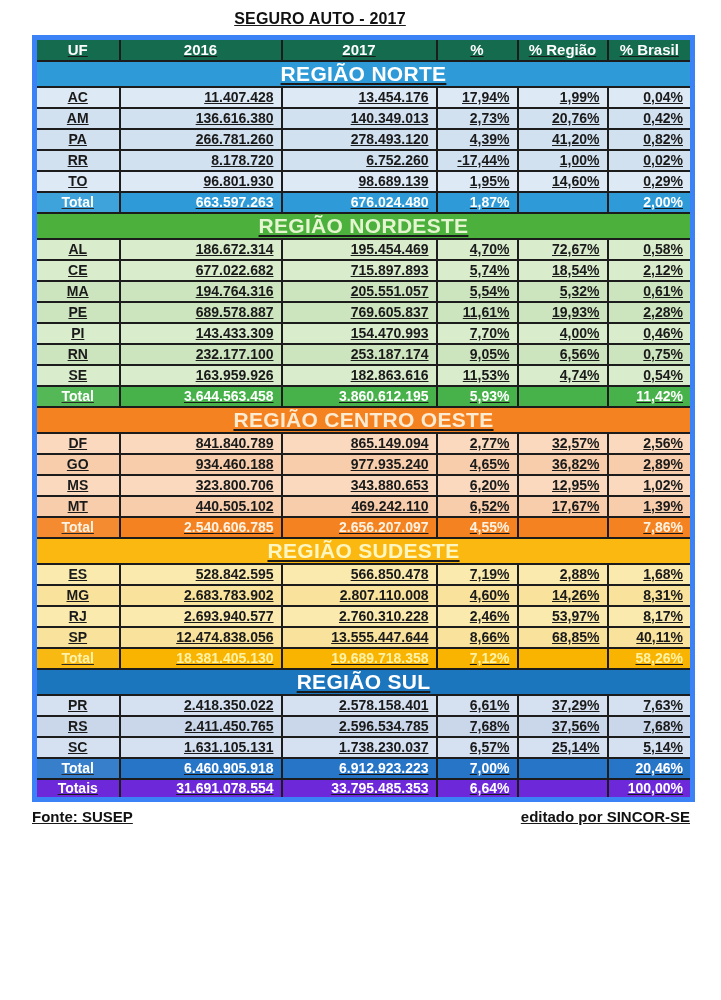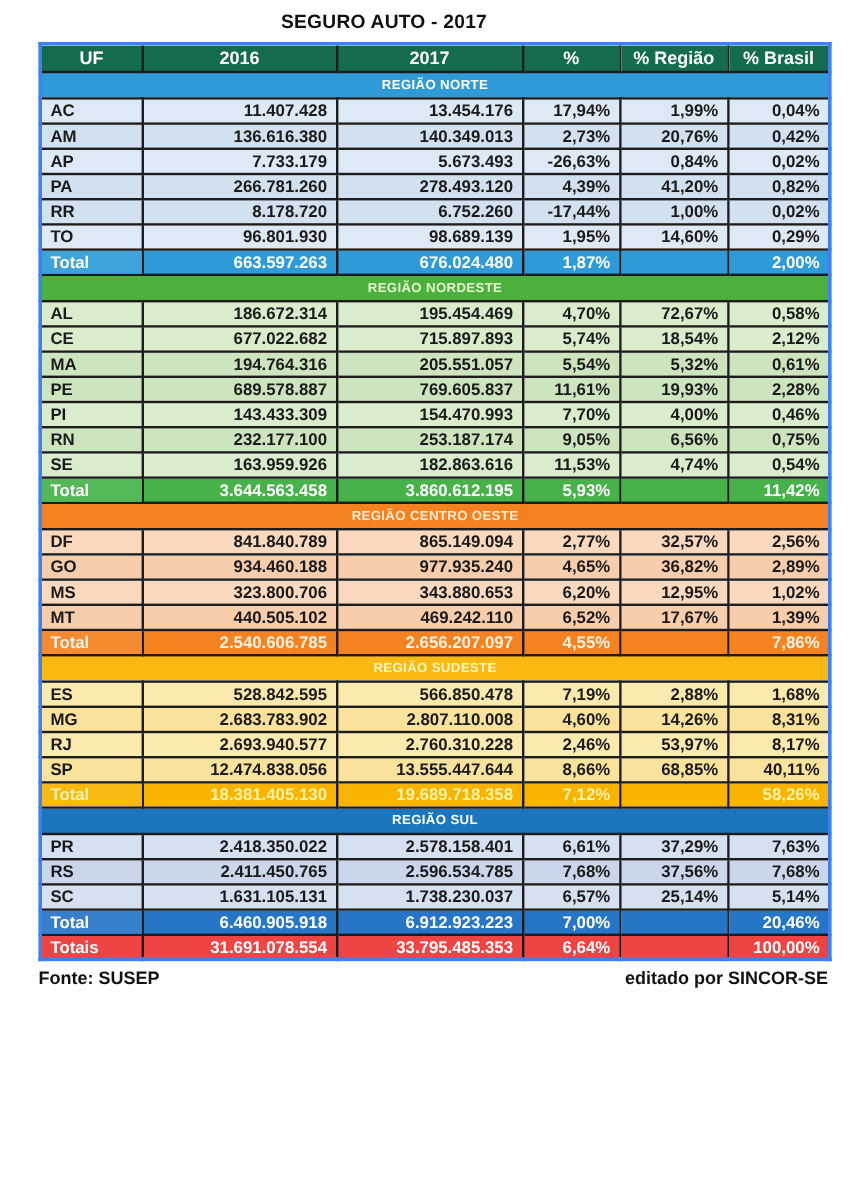--- a/index.html
+++ b/index.html
@@ -4,75 +4,75 @@
 <style>
   * { margin: 0; padding: 0; box-sizing: border-box; }
   html, body { background: #ffffff; }
   body {
     width: 721px; height: 1000px;
     font-family: "Liberation Sans", sans-serif;
     font-weight: 700;
     color: #1a1a1a;
     overflow: hidden;
   }
-  .sheet { width: 576px; margin: 0 auto 0 32px; }
+  .sheet { width: 576px; margin: 0 auto 0 32px; text-decoration: underline; }
   .title {
     text-align: center;
     font-size: 16px;
     letter-spacing: .2px;
     padding: 10px 0 7px 0;
     color: #111;
   }
   table {
     width: 658px;
     border-collapse: collapse;
     table-layout: fixed;
-    border: 3px solid #3b82f6;
+    border: 5px solid #3b82f6;
   }
   td, th {
     border: 2px solid #1c1c1c;
     height: 21px;
     font-size: 14px;
     font-weight: 700;
     padding: 0 7px;
     overflow: hidden;
     white-space: nowrap;
   }
   thead th {
     background: #156b4d;
     color: #ffffff;
     font-size: 15px;
     text-align: center;
     height: 23px;
   }
-  .uf { }
+  .uf { text-align: center; }
   .num { text-align: right; }
   
   .theme-norte    { --hdr:#2f9ad8; --hdrtx:#ffffff; --rowA:#dde9f5; --rowB:#d2e1f0; --tot:#2e9bd8; --tottx:#ffffff; }
   .theme-nordeste { --hdr:#4bb03c; --hdrtx:#e4f5cf; --rowA:#d9eccc; --rowB:#cde5be; --tot:#46b249; --tottx:#ffffff; }
   .theme-centro   { --hdr:#f58220; --hdrtx:#fdebd2; --rowA:#fad9be; --rowB:#f8cdac; --tot:#f58220; --tottx:#fdf2e2; }
   .theme-sudeste  { --hdr:#fbb811; --hdrtx:#fef6c0; --rowA:#fbeaae; --rowB:#f9e29b; --tot:#f8b400; --tottx:#fff2a5; }
   .theme-sul      { --hdr:#1c76be; --hdrtx:#ffffff; --rowA:#d5e0f1; --rowB:#cad7eb; --tot:#2775c7; --tottx:#ffffff; }
   tr.region-header td {
     background: var(--hdr);
     color: var(--hdrtx);
     text-align: center;
-    font-size: 11px;
+    font-size: 21px;
     letter-spacing: .3px;
     height: 22px;
   }
   tr.data-row td { background: var(--rowA); }
   tr.data-row.alt td { background: var(--rowB); }
   tr.total-row td {
     background: var(--tot);
     color: var(--tottx);
   }
   tr.total-row td.total-label { opacity: .92; }
   tr.grand-total-row td {
-    background: #ef4444;
+    background: #6d28d9;
     color: #ffffff;
   }
   .footer {
     display: flex;
     justify-content: space-between;
     width: 658px;
     margin-top: 6px;
     font-size: 15px;
     color: #111;
     text-align: right;
@@ -116,28 +116,20 @@
           <td class="num">0,04%</td>
         </tr>
         <tr class="data-row theme-norte alt">
           <td class="uf">AM</td>
           <td class="num">136.616.380</td>
           <td class="num">140.349.013</td>
           <td class="num">2,73%</td>
           <td class="num">20,76%</td>
           <td class="num">0,42%</td>
         </tr>
-        <tr class="data-row theme-norte">
-          <td class="uf">AP</td>
-          <td class="num">7.733.179</td>
-          <td class="num">5.673.493</td>
-          <td class="num">-26,63%</td>
-          <td class="num">0,84%</td>
-          <td class="num">0,02%</td>
-        </tr>
         <tr class="data-row theme-norte alt">
           <td class="uf">PA</td>
           <td class="num">266.781.260</td>
           <td class="num">278.493.120</td>
           <td class="num">4,39%</td>
           <td class="num">41,20%</td>
           <td class="num">0,82%</td>
         </tr>
         <tr class="data-row theme-norte alt">
           <td class="uf">RR</td>

